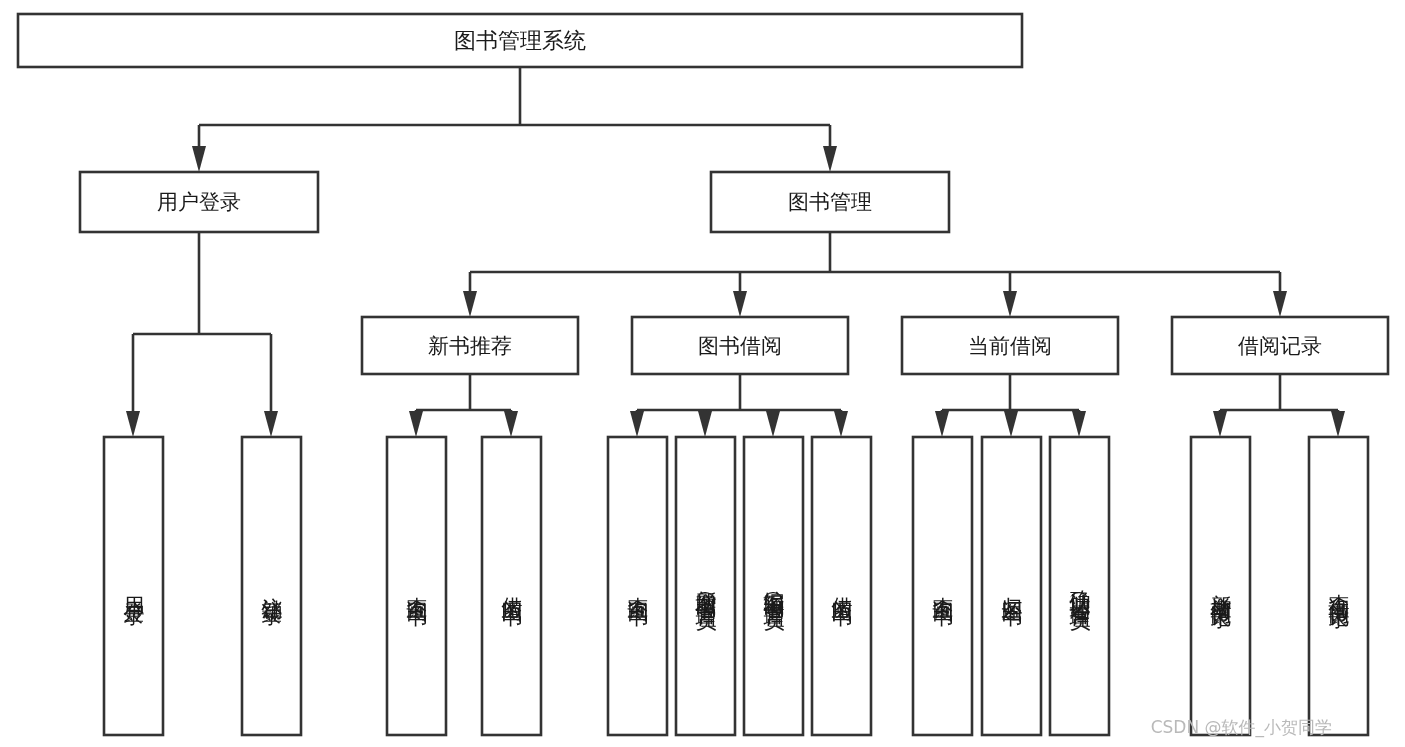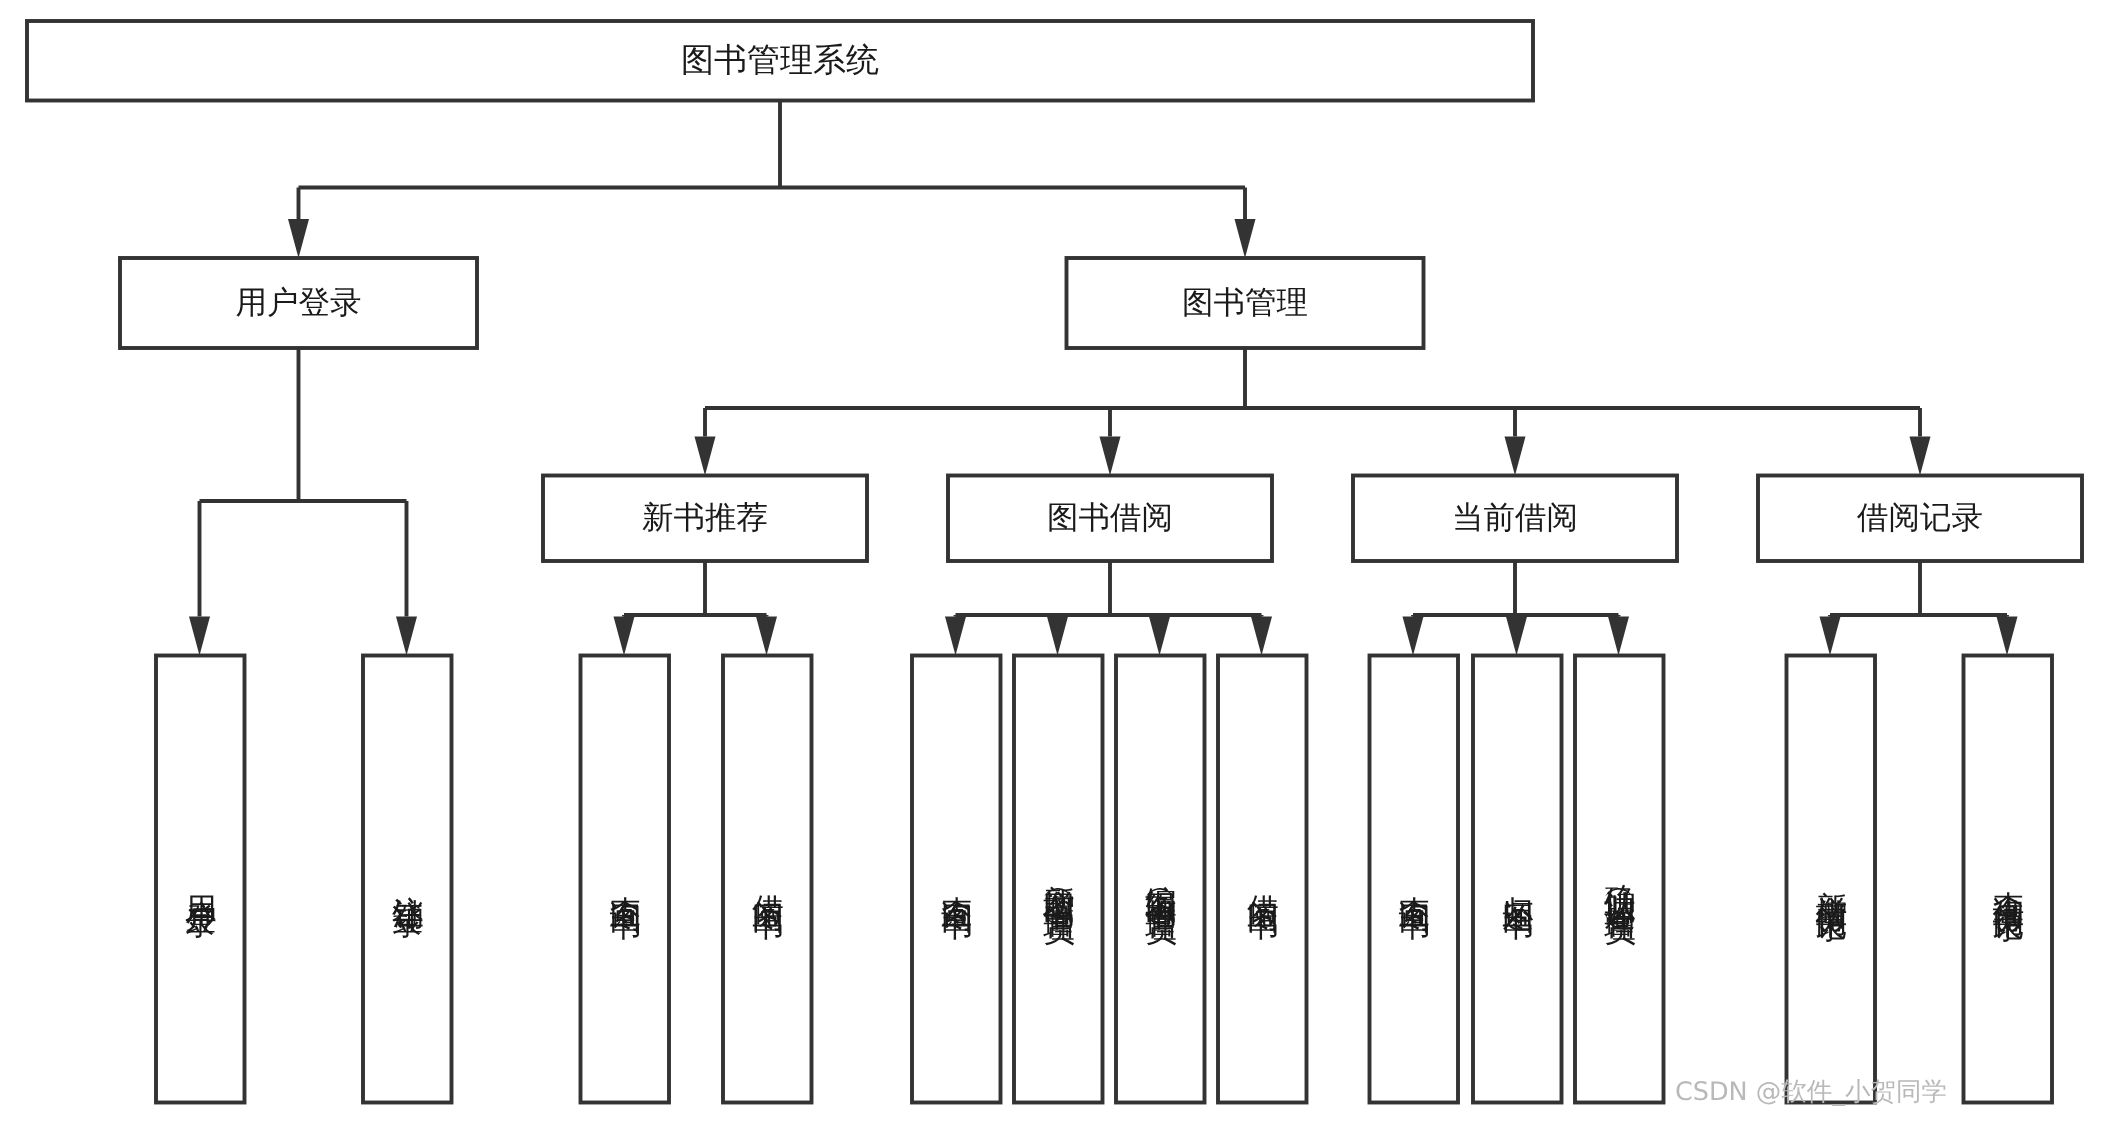--- a/index.html
+++ b/index.html
@@ -12,20 +12,21 @@
     font-family: "DejaVu Sans", "Liberation Sans", sans-serif;
     width: 1405px;
     height: 747px;
     overflow: hidden;
   }
   #diagram-root {
     position: relative;
     width: 1308px;
     height: 747px;
     background: #ffffff;
+    padding-left: 34px;
   }
   svg.diagram-canvas {
     position: absolute;
     top: 0;
     left: 0;
     width: 1405px;
     height: 747px;
     display: block;
   }
   .node-box {

